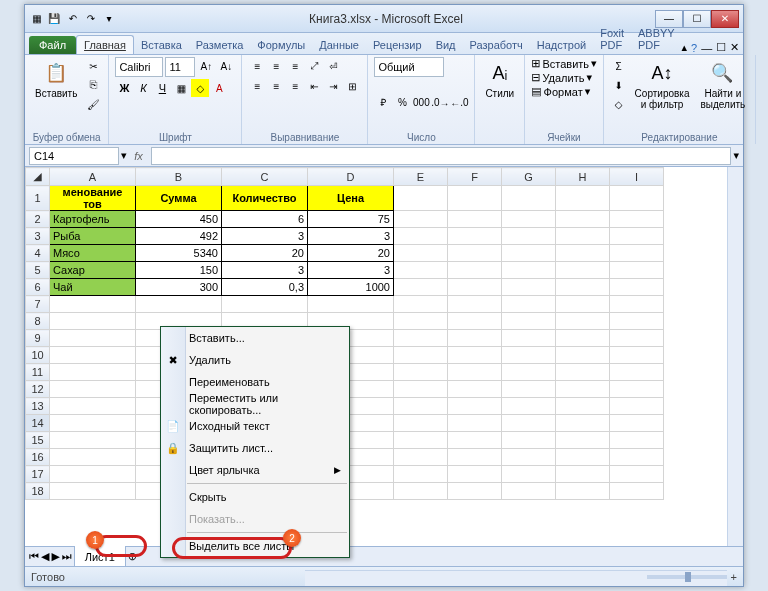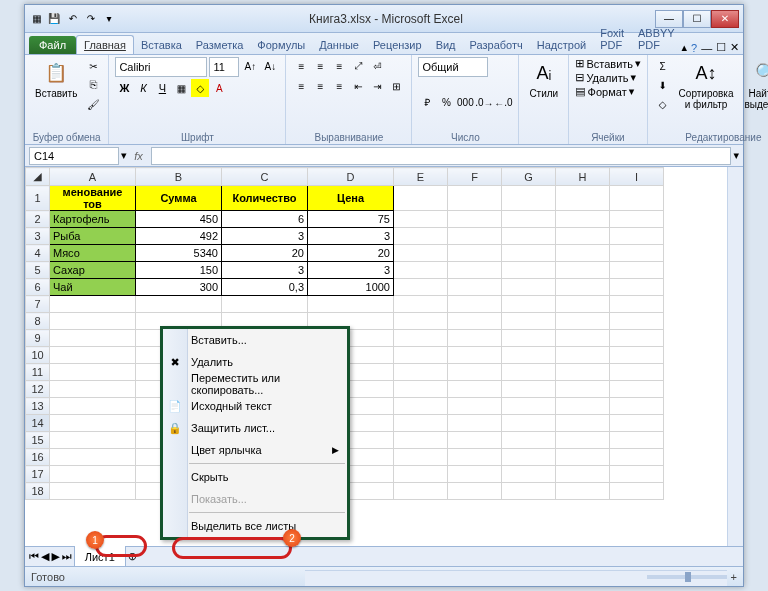--- a/index.html
+++ b/index.html
@@ -44,21 +44,21 @@
 .item-green { background: #92d050 !important; }
 .num { text-align: right; }
 .datacell { border: 1px solid #000 !important; }
 .sel-row th, .sel-cell { background: #dbe5f1 !important; }
 .tabs-bar { height: 20px; background: #e6edf8; border-top: 1px solid #9db6d8; display: flex; align-items: center; padding: 0 4px; gap: 2px; }
 .sheet-tab { background: #fff; border: 1px solid #9db6d8; border-bottom: none; padding: 9px 10px; font-size: 11px; border-radius: 0 0 3px 3px; }
 .status-bar { height: 20px; background: linear-gradient(#e8f0fa,#d6e4f4); border-top: 1px solid #9db6d8; display: flex; align-items: center; padding: 0 6px; font-size: 11px; color: #444; }
 .status-right { margin-left: auto; display: flex; align-items: center; gap: 4px; }
 .zoom-slider { width: 80px; height: 4px; background: #c4d4ea; position: relative; }
 .zoom-thumb { position: absolute; left: 38px; top: -3px; width: 6px; height: 10px; background: #8aa4c8; }
-.context-menu { position: absolute; background: #f4f4f4; border: 3px solid #14532d; box-shadow: 2px 2px 4px rgba(0,0,0,0.3); width: 190px; z-index: 100; }
+.context-menu { position: absolute; background: #f4f4f4; border: 1px solid #14532d; box-shadow: 2px 2px 4px rgba(0,0,0,0.3); width: 190px; z-index: 100; }
 .context-menu .mi { display: flex; align-items: center; height: 22px; padding: 0 8px 0 28px; position: relative; font-size: 11px; }
 .context-menu .mi .mic { position: absolute; left: 4px; width: 16px; text-align: center; font-size: 11px; }
 .context-menu .sep { height: 1px; background: #c0c0c0; margin: 2px 2px 2px 26px; }
 .context-menu .mi.disabled { color: #a0a0a0; }
 .context-menu .mi .arrow { margin-left: auto; font-size: 9px; }
 .callout { position: absolute; border: 3px solid #d02020; border-radius: 14px; z-index: 200; }
 .badge { position: absolute; width: 18px; height: 18px; border-radius: 50%; background: radial-gradient(#ff8040,#e04010); color: #fff; font-size: 10px; display: flex; align-items: center; justify-content: center; z-index: 210; box-shadow: 0 1px 2px rgba(0,0,0,0.4); }
 .vscroll { position: absolute; right: 0; top: 0; bottom: 0; width: 16px; background: #e6edf8; border-left: 1px solid #c4d4ea; }
 .hscroll { position: absolute; right: 16px; bottom: 0; left: 280px; height: 16px; background: #e6edf8; border-top: 1px solid #c4d4ea; }
 .menu-icon-strip { position: absolute; left: 0; top: 0; bottom: 0; width: 25px; background: linear-gradient(90deg,#eef3fa,#e1e9f4); border-right: 1px solid #c8d4e6; }
@@ -117,21 +117,21 @@
           <div class="smallbtn">✂</div>
           <div class="smallbtn">⎘</div>
           <div class="smallbtn">🖌</div>
         </div>
       </div>
       <div class="group-label">Буфер обмена</div>
     </div>
     <div class="group">
       <div class="group-body" style="flex-direction:column;gap:2px">
         <div style="display:flex;gap:2px">
-          <div class="combo" style="width:92px">Calibri</div>
+          <div class="combo" style="width:48px">Calibri</div>
           <div class="combo" style="width:30px">11</div>
           <div class="smallbtn">A↑</div>
           <div class="smallbtn">A↓</div>
         </div>
         <div style="display:flex;gap:1px">
           <div class="smallbtn">
               <b>Ж</b>
             </div>
           <div class="smallbtn">
               <i>К</i>
@@ -495,20 +495,24 @@
   <div class="mi">
       <span class="mic"></span>
       <span>Вставить...</span>
     </div>
   <div class="mi">
       <span class="mic">✖</span>
       <span>Удалить</span>
     </div>
   <div class="mi">
       <span class="mic"></span>
+      <span>Переименовать</span>
+    </div>
+  <div class="mi">
+      <span class="mic"></span>
       <span>Переместить или скопировать...</span>
     </div>
   <div class="mi">
       <span class="mic">📄</span>
       <span>Исходный текст</span>
     </div>
   <div class="mi">
       <span class="mic">🔒</span>
       <span>Защитить лист...</span>
     </div>

